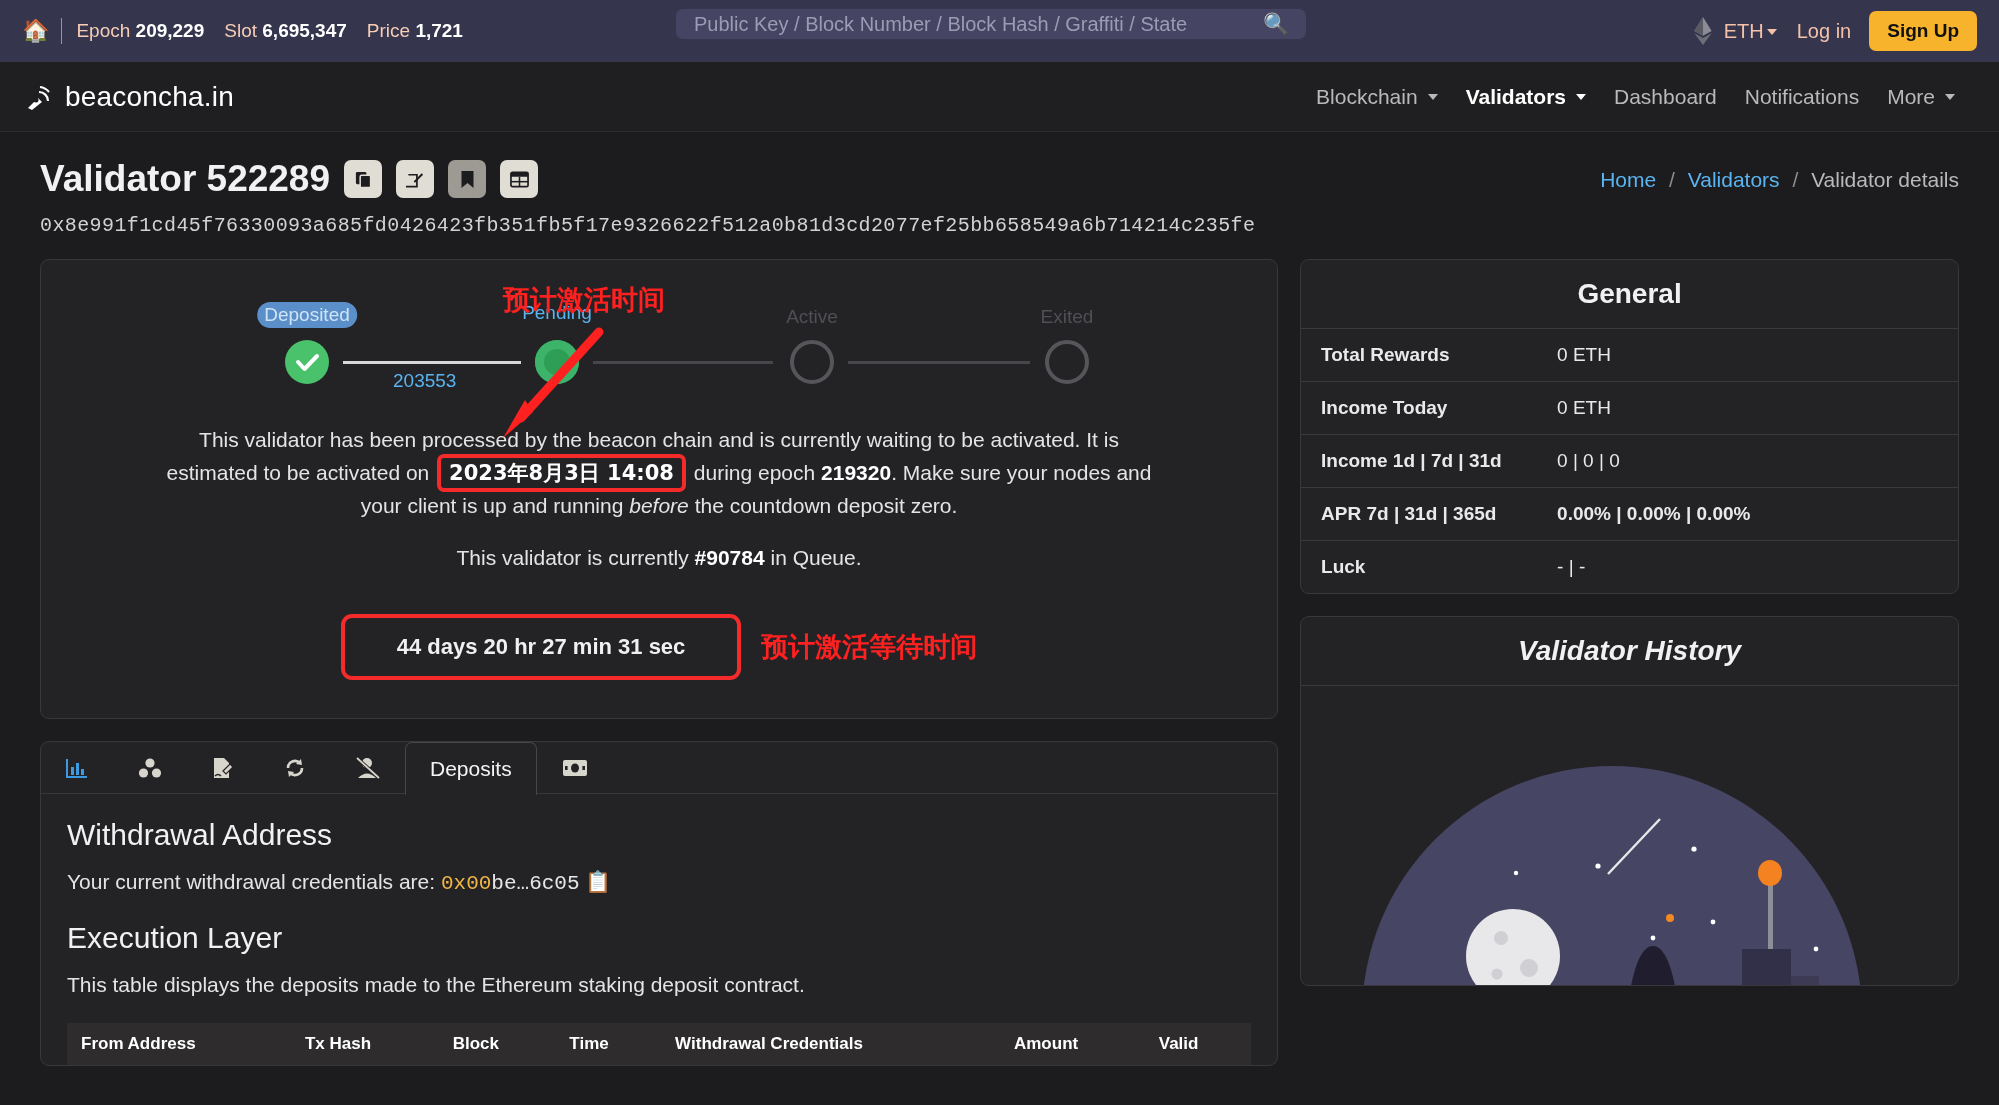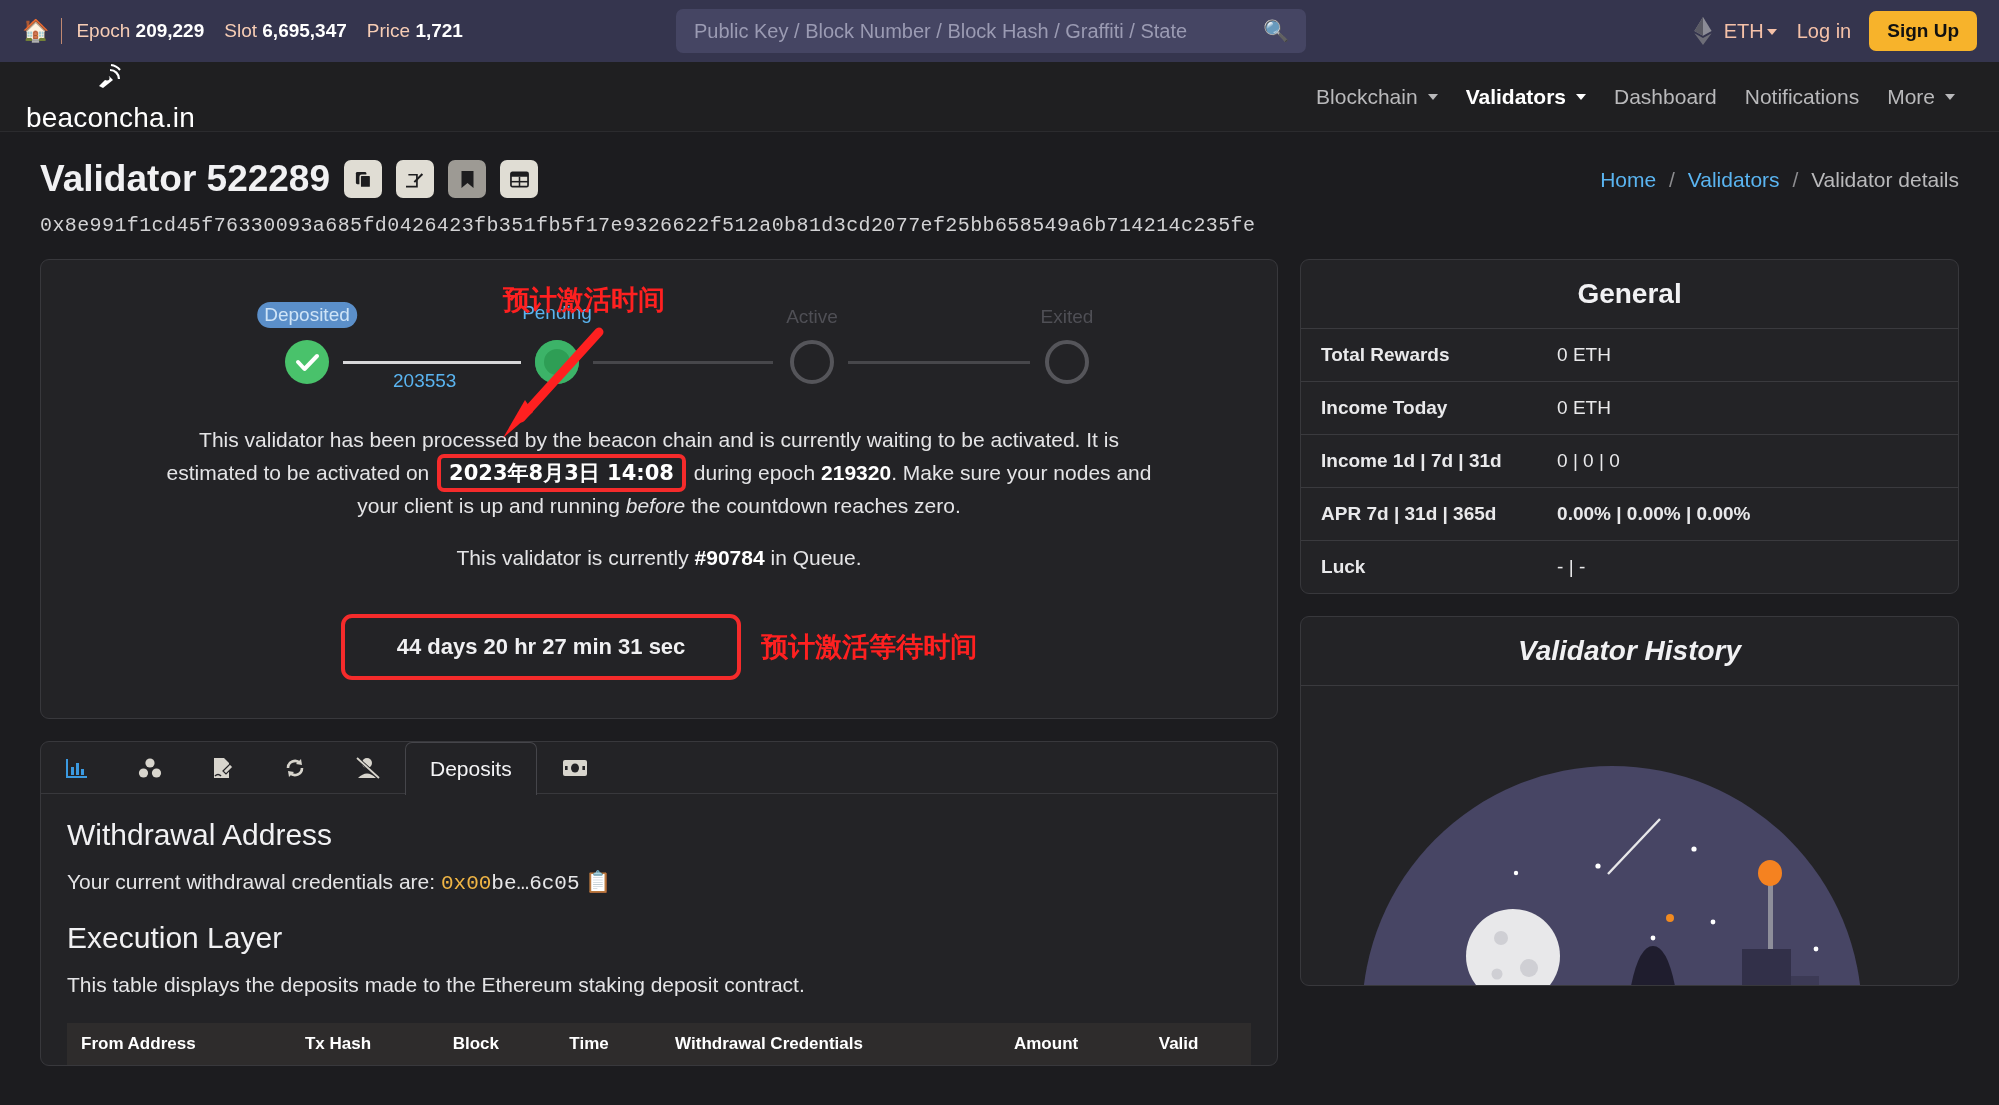--- a/index.html
+++ b/index.html
@@ -16,21 +16,21 @@
   .topbar{
     height:62px; background:#35354e; display:flex; align-items:center;
     padding:0 22px; position:relative;
   }
   .topbar-left{ display:flex; align-items:center; gap:0; color:#f5c1a8; font-size:19px; }
   .home-icon{ color:#ffc9ab; font-size:22px; line-height:1; display:inline-block; margin-right:12px;}
   .vdiv{ width:1px; height:26px; background:#f0a57e; margin-right:14px; opacity:.75;}
   .stat{ margin-right:20px; white-space:nowrap; color:#f7cdb5; font-size:19px;}
   .stat b{ color:#ffffff; font-weight:bold; }
   .search-wrap{
-    position:absolute; left:676px; top:9px; width:630px; height:44px;
+    position:absolute; left:676px; top:9px; width:630px; height:30px;
     background:#454563; border-radius:7px; display:flex; align-items:center;
     padding:0 16px;
   }
   .search-input{
     flex:1; background:transparent; border:0; outline:none;
     color:#dcdce6; font-size:20px; font-family:"Liberation Sans", sans-serif;
     overflow:hidden; white-space:nowrap; text-overflow:clip;
   }
   .search-input::placeholder{ color:#9b9bb3; }
   .search-icon{ color:#e9e9f2; font-size:21px; font-weight:bold; margin-left:6px;}
@@ -43,21 +43,21 @@
     margin-left:18px; background:#f7b32b; color:#111; font-weight:bold; font-size:19px;
     border:0; border-radius:7px; padding:9px 18px; cursor:pointer;
     font-family:"Liberation Sans", sans-serif;
   }
 
   
   .navbar{
     height:70px; background:#1f1f21; display:flex; align-items:center;
     padding:0 26px; border-bottom:1px solid #2b2b2e;
   }
-  .brand{ display:flex; align-items:center; gap:13px;flex-direction:column; }
+  .brand{ display:flex; align-items:flex-start; gap:13px; }
   .brand-name{ font-size:28px; color:#fff; letter-spacing:.2px;}
   .nav-right{ margin-left:auto; display:flex; align-items:center; gap:28px; padding-right:18px;}
   .nav-item{ color:#b9b9bb; font-size:21px; text-decoration:none; display:flex; align-items:center; gap:7px; cursor:pointer;}
   .nav-item.active{ color:#ffffff; font-weight:bold; }
 
   
   .page-head{ padding:26px 40px 0 40px; position:relative;}
   .title-row{ display:flex; align-items:center; gap:14px;}
   .page-title{ font-size:37px; font-weight:bold; color:#f1f1f3; margin:0;}
   .hbtn{
@@ -305,21 +305,21 @@
           <span class="lbl">Exited</span>
         </div>
       </div>
 
       <div class="desc">
         <span>This validator has been processed by the beacon chain and is currently waiting to be activated. It is estimated to be activated on</span>
         <span class="date-box">2023年8月3日 14:08</span>
         <span>during epoch</span>
         <b>219320</b><span>. Make sure your nodes and your client is up and running</span>
         <i>before</i>
-        <span>the countdown reaches zero.</span>
+        <span>the countdown deposit zero.</span>
       </div>
 
       <div class="queue-line">
         <span>This validator is currently</span>
         <b>#90784</b>
         <span>in Queue.</span>
       </div>
 
       <div class="countdown-row">
         <div class="countdown">44 days 20 hr 27 min 31 sec</div>

